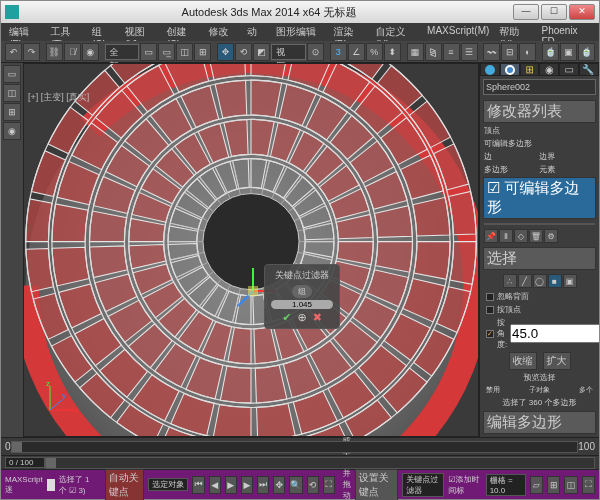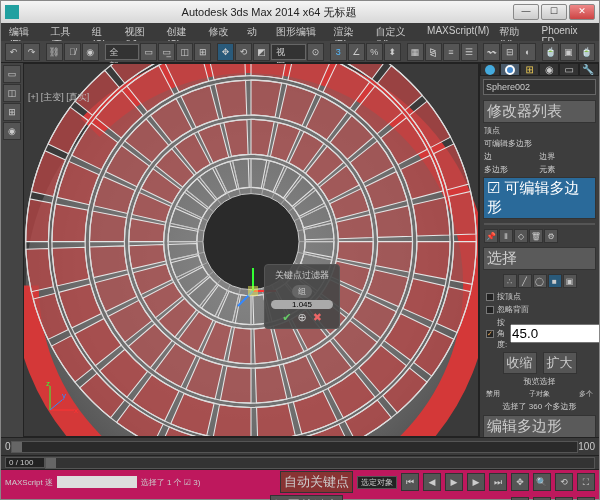--- a/index.html
+++ b/index.html
@@ -44,26 +44,26 @@
 .rollhead.b { background:#2a6a9a; color:#fff; }
 .rgrid { display:flex; flex-wrap:wrap; padding:0 4px; gap:2px; }
 .rgrid span { font-size:8px; width:48%; }
 .rbox { background:#2a2a2a; margin:2px 4px; height:30px; border:1px solid #555; }
 .ricons { display:flex; flex-wrap:wrap; gap:1px; padding:2px 4px; }
 .ricons .tbtn { width:14px; height:14px; font-size:8px; }
 .rchk { display:flex; align-items:center; gap:3px; padding:1px 6px; font-size:8px; }
 .rchk .box { width:8px; height:8px; background:#222; border:1px solid #777; }
 .rchk .box.c:after { content:"✓"; font-size:7px; color:#ea5; position:relative; top:-2px; }
 .rfield { display:flex; gap:2px; padding:1px 6px; align-items:center; }
-.rbtn { background:#555; border:1px solid #333; padding:1px 3px; font-size:13px; }
+.rbtn { background:#555; border:1px solid #333; padding:1px 3px; font-size:10px; }
 .rbtn.full { display:block; margin:2px 6px; text-align:left; }
 .timeline { height:18px; background:#3a3a3a; border-top:1px solid #222; display:flex; align-items:center; padding:0 4px; }
 .trange { flex:1; background:#2a2a2a; height:12px; border:1px solid #555; position:relative; }
 .trange:before { content:""; position:absolute; left:0; top:0; bottom:0; width:10px; background:#666; }
-.statusbar { height:30px; background:#be185d; display:flex; flex-direction:column; border-top:1px solid #222; }
+.statusbar { height:30px; background:#701a75; display:flex; flex-direction:row; border-top:1px solid #222; }
 .sr { display:flex; align-items:center; gap:4px; padding:1px 4px; font-size:8px; }
 .sin { background:#ddd; color:#000; padding:0 4px; height:12px; flex:1; max-width:120px; font-size:8px; }
 .sval { background:#222; border:1px solid #555; padding:0 3px; font-size:8px; min-width:40px; }
 </style>
 </head>
 <body>
 
 <div class="window">
  <div class="titlebar">
   <div class="icon"></div>
@@ -416,25 +416,25 @@
    <div class="rollhead">选择</div>
    <div class="ricons" style="justify-content:center">
     <div class="tbtn">∴</div>
     <div class="tbtn">╱</div>
     <div class="tbtn">◯</div>
     <div class="tbtn on">■</div>
     <div class="tbtn">▣</div>
    </div>
    <div class="rchk">
           <span class="box"></span>
-          <span>按顶点</span>
+          <span>忽略背面</span>
         </div>
    <div class="rchk">
           <span class="box"></span>
-          <span>忽略背面</span>
+          <span>按顶点</span>
         </div>
    <div class="rchk">
           <span class="box c"></span>
           <span>按角度:</span>
           <input value="45.0" style="">
         </div>
    <div class="rfield" style="justify-content:center;gap:6px">
     <span class="rbtn">收缩</span>
     <span class="rbtn">扩大</span>
    </div>

